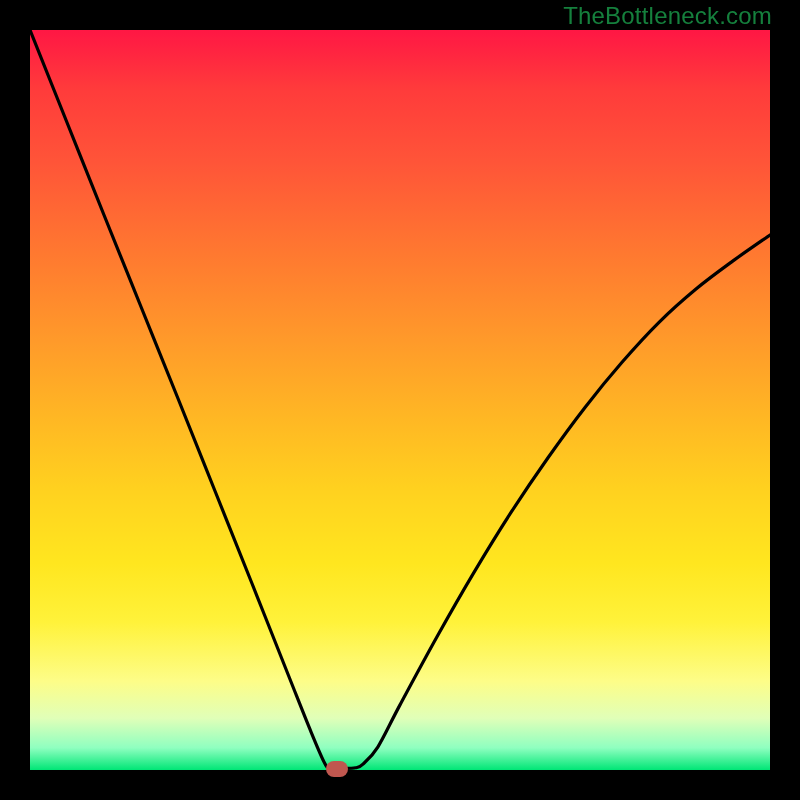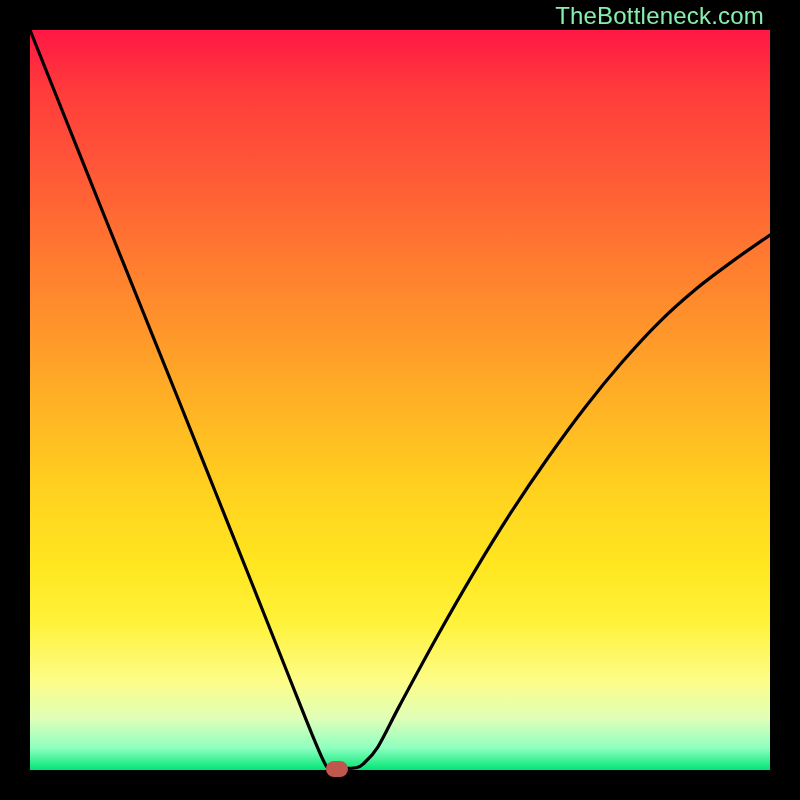--- a/index.html
+++ b/index.html
@@ -35,22 +35,22 @@
       #ffe61f 72%,
       #fff23a 80%,
       #fdfd88 88%,
       #e0ffb8 93%,
       #8fffc0 97%,
       #00e676 100%);
   }
   .watermark {
     position: absolute;
     top: 2px;
-    right: 36px;
-    color: #86efac;
+    right: 28px;
+    color: #15803d;
     font-family: Arial, Helvetica, sans-serif;
     font-size: 24px;
     font-weight: 500;
     letter-spacing: 0.2px;
     user-select: none;
     text-align: right;
   }
   svg.curve {
     position: absolute;
     top: 0;

